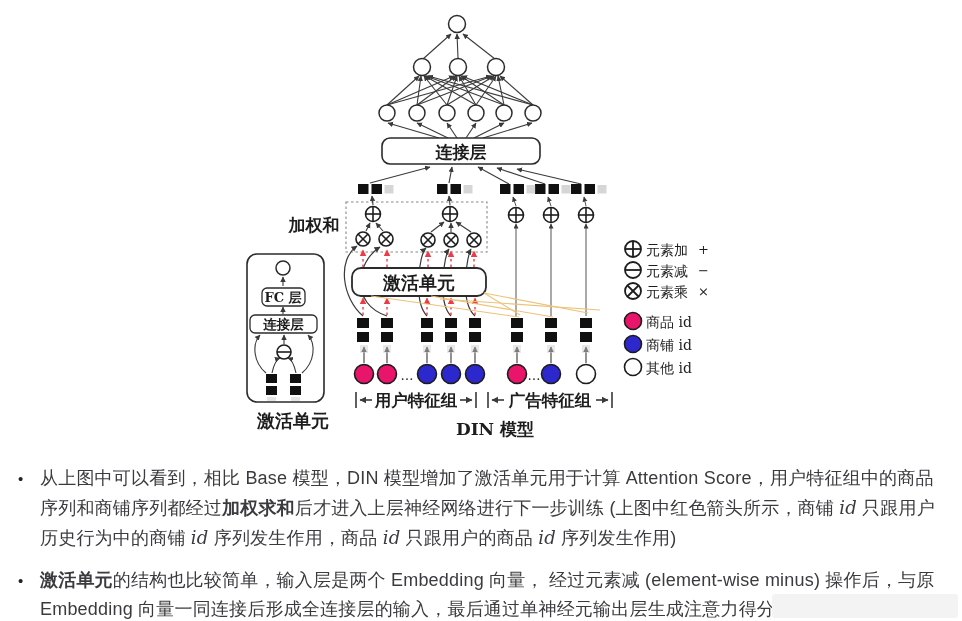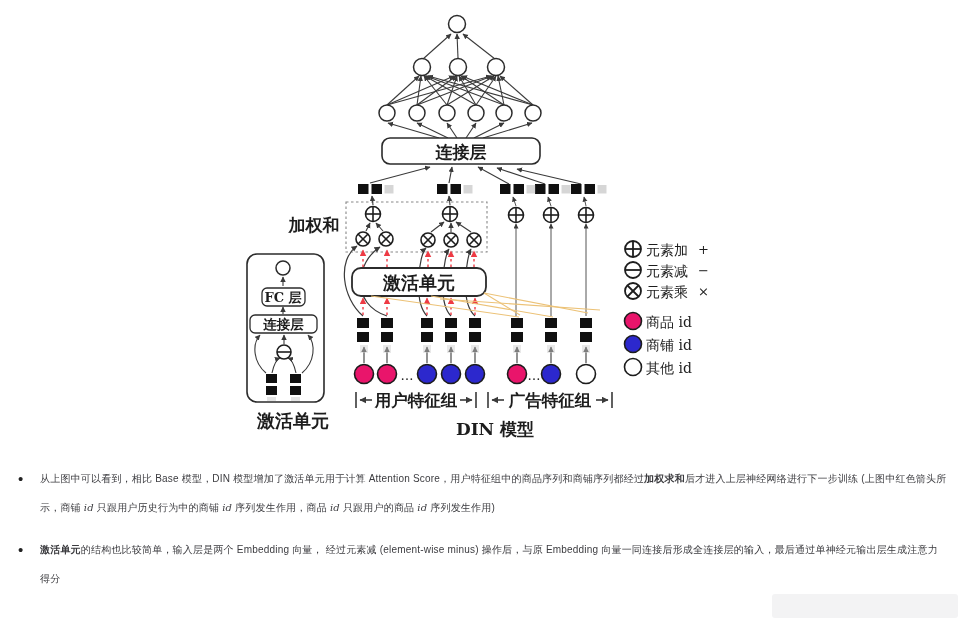--- a/index.html
+++ b/index.html
@@ -2,21 +2,21 @@
 <html><head>
 <meta charset="utf-8">
 <style>
   html,body{margin:0;padding:0;background:#ffffff;}
   body{width:962px;height:621px;overflow:hidden;font-family:"Liberation Sans",sans-serif;}
   .figure-wrap{position:relative;width:962px;height:452px;background:#fff;text-decoration:underline;}
   .figure-wrap svg{position:absolute;left:0;top:0;}
   .notes{padding:12px 14px 0 18px;color:#3b3b3f;}
   .bullet-row{display:flex;align-items:flex-start;margin-bottom:13px;}
   .bullet-dot{width:22px;flex:0 0 22px;font-size:15px;line-height:29px;color:#222;}
-  .bullet-text{margin:0;width:908px;font-size:10px;line-height:29px;letter-spacing:.2px;}
+  .bullet-text{margin:0;width:908px;font-size:18px;line-height:29px;letter-spacing:.2px;}
   .bullet-text span.b{font-weight:700;}
   .bullet-text span.mi{font-family:"DejaVu Serif","Liberation Serif",serif;font-style:italic;}
   .watermark{position:absolute;left:772px;top:594px;width:186px;height:24px;background:#f3f3f4;border-radius:3px;}
   
   text{font-family:"DejaVu Serif","Liberation Serif",serif;fill:#1d1d1d;}
   .lbl{font-weight:600;}
 </style>
 </head>
 <body>
 

